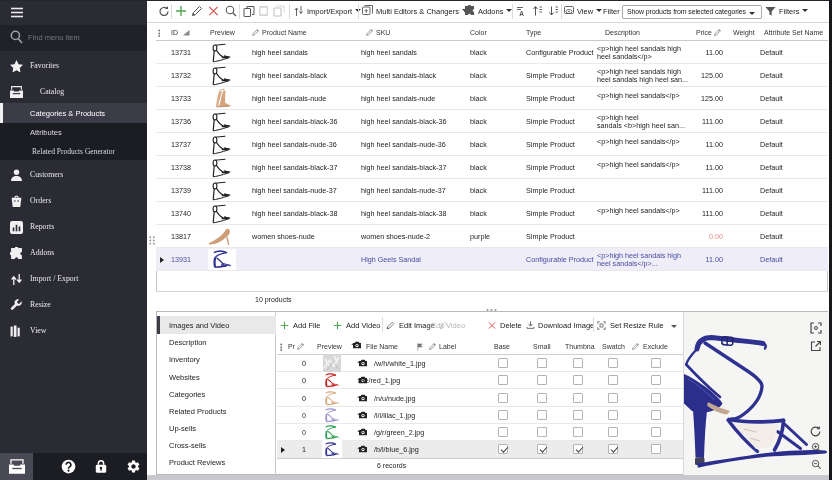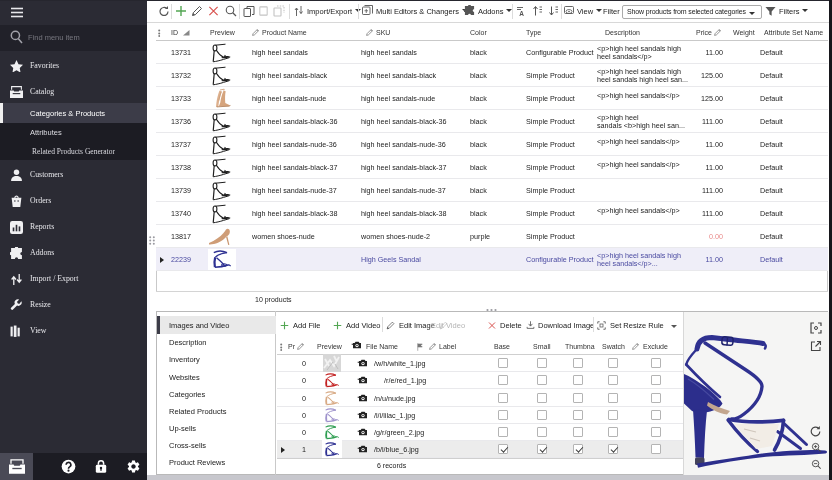--- a/index.html
+++ b/index.html
@@ -136,21 +136,21 @@
 
     <svg class="abs" style="left:10px;top:60px" width="13" height="12" viewBox="0 0 24 22">
         <path d="M12 0l3.7 7.6 8.3 1.2-6 5.9 1.4 8.3L12 19l-7.4 4 1.4-8.3-6-5.9 8.3-1.2z" fill="#f0f0f2"></path>
       </svg>
     <div class="abs mitem" style="left:30px;top:61px;">Favorites</div>
 
     <svg class="abs" style="left:10px;top:86px" width="13" height="12" viewBox="0 0 24 22">
         <path d="M2 0h20v7h-2V2H4v5H2zM0 8h7c0 2 2 2 2 2h6s2 0 2-2h7v14H0z" fill="#f0f0f2"></path>
         <rect x="5" y="13" width="14" height="2" fill="#2b2b34"></rect>
       </svg>
-    <div class="abs mitem" style="left:30px;top:87px;">Catalog</div>
+    <div class="abs mitem" style="left:40px;top:87px;">Catalog</div>
     <div class="abs sitem" style="left:30px;top:109px;color:#fff;">Categories &amp; Products</div>
     <div class="abs sitem" style="left:30px;top:128px;">Attributes</div>
     <div class="abs sitem" style="left:32px;top:147px;font-family:Liberation Serif, serif;">Related Products Generator</div>
 
     <svg class="abs" style="left:10px;top:169px" width="13" height="13" viewBox="0 0 24 24">
         <circle cx="12" cy="6" r="5" fill="#f0f0f2"></circle>
         <path d="M2 22c0-6 4-9 10-9s10 3 10 9z" fill="#f0f0f2"></path>
       </svg>
     <div class="abs mitem" style="left:30px;top:170px;">Customers</div>
 
@@ -430,21 +430,21 @@
           <use href="#shnudepump"></use>
         </svg>
       <div class="c-name">women shoes-nude</div>
         <div class="c-sku">women shoes-nude-2</div>
       <div class="c-color">purple</div>
         <div class="c-type">Simple Product</div>
       <div class="c-price" style="color:#e98a8a;">0.00</div>
         <div class="c-attr">Default</div>
     </div>
     <div class="grow sel" style="top:248px;">
-      <div class="c-id">22239</div>
+      <div class="c-id">13931</div>
         <svg class="thumb" style="background:#fff" viewBox="0 0 28 23" color="#2e3192">
           <use href="#shstrap"></use>
         </svg>
         <div class="c-sku">High Geels Sandal</div>
       <div class="c-color"></div>
         <div class="c-type">Configurable Product</div>
       <div class="c-desc desc">&lt;p&gt;high heel sandals high<br>heel sandals&lt;/p&gt;...</div>
       <div class="c-price">11.00</div>
         <div class="c-attr">Default</div>
     </div>
@@ -556,21 +556,21 @@
         <div class="cb" style="left:374px;"></div>
     </div>
     <div class="srow" style="top:372px;">
       <div style="left:0;width:29px;text-align:right;">0</div>
       <svg class="abs" style="left:45px;top:-1px" width="20" height="19" viewBox="0 0 28 23" color="#c32222">
           <use href="#shstrap"></use>
         </svg>
       <svg class="abs" style="left:80px;top:3px" width="12" height="10" viewBox="0 0 18 13">
           <use href="#cam"></use>
         </svg>
-      <div style="left:107px;">/r/e/red_1.jpg</div>
+      <div style="left:81px;">/r/e/red_1.jpg</div>
       <div class="cb" style="left:221px;"></div>
         <div class="cb" style="left:260px;"></div>
         <div class="cb" style="left:296px;"></div>
         <div class="cb" style="left:331px;"></div>
         <div class="cb" style="left:374px;"></div>
     </div>
     <div class="srow" style="top:390px;">
       <div style="left:0;width:29px;text-align:right;">0</div>
       <svg class="abs" style="left:45px;top:-1px" width="20" height="19" viewBox="0 0 28 23" color="#d8aa84">
           <use href="#shstrap"></use>

